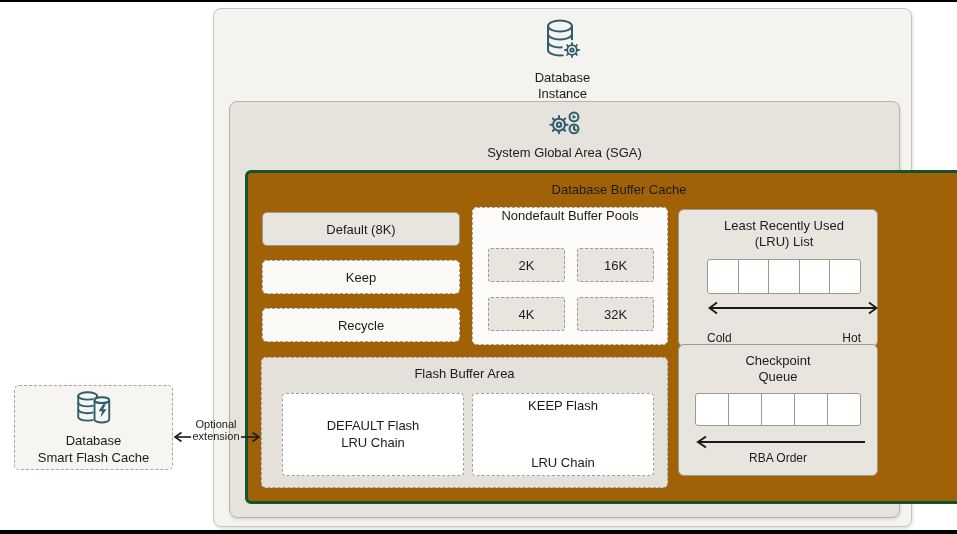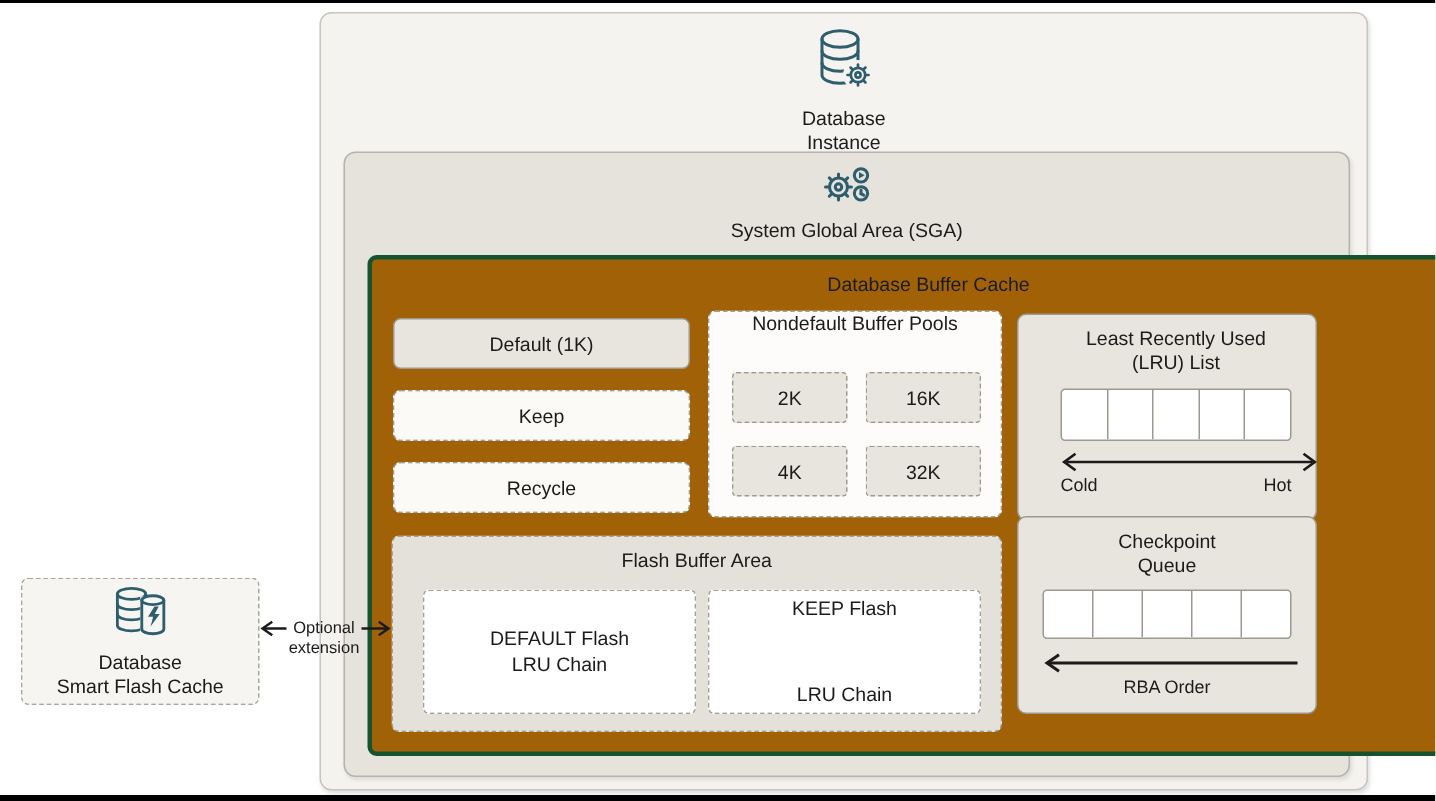--- a/index.html
+++ b/index.html
@@ -60,21 +60,21 @@
     padding:8px 16px 0; }
   #lru { left:430px; top:36px; width:200px; height:138px;padding-left:28px; }
   #checkpoint { left:430px; top:171px; width:200px; height:132px; }
 
   .cellrow { display:flex; background:#fff; border:1px solid #9d9990; border-radius:3px; overflow:hidden; }
   .cellrow > div { flex:1; }
   .cellrow > div + div { border-left:1px solid #9d9990; }
   #lru .cellrow { height:35px; margin-top:8px; }
   #checkpoint .cellrow { height:33px; margin-top:7px; }
   .arrowline { display:block; margin:7px auto 0; }
-  .endlabels { display:flex; justify-content:space-between; font-size:12px; margin-top:1px; }
+  .endlabels { display:flex; justify-content:space-between; font-size:12px; margin-top:16px; }
   .center-label { text-align:center; font-size:12px; margin-top:2px; }
 
   #flash-area { left:13px; top:184px; width:407px; height:131px;
     background:#e4e1da; border:1px dashed #a49f96; border-radius:5px; padding-top:8px; }
   .chain {
     position:absolute; top:35px; width:182px; height:83px;
     background:#ffffff; border:1px dashed #a49f96; border-radius:4px;
     display:flex; flex-direction:column; align-items:center; justify-content:center;
     font-size:13px; line-height:1.3; text-align:center;
   }
@@ -83,21 +83,21 @@
 
   #flash-cache {
     left:14px; top:385px; width:159px; height:85px;
     background:#f6f5f1; border:1px dashed #a9a59c; border-radius:5px;
     display:flex; flex-direction:column; align-items:center; justify-content:center;
   }
   #flash-cache .lbl { font-size:13px; line-height:1.25; text-align:center; margin-top:2px; }
 
   #connector {
     position:absolute; left:172px; top:413px; width:90px; height:30px;
-    display:flex; align-items:flex-start; justify-content:center;
+    display:flex; align-items:flex-end; justify-content:center;
   }
   #connector .lbl { font-size:11px; line-height:1.15; text-align:center; white-space:nowrap; }
   .arr { color:#1b1b1b; flex:none; }
 </style>
 </head>
 <body>
 
 <div class="stage">
   <div class="edge top"></div>
   <div class="edge bottom"></div>
@@ -160,21 +160,21 @@
             <path d="M21.4 4.7 l3.1 1.8 -3.1 1.8 z" fill="currentColor"></path>
           </svg>
         </span>
         <div class="lbl">System Global Area (SGA)</div>
       </div>
 
       <div class="box" id="panel">
         <div class="panel-title">Database Buffer Cache</div>
 
         <div class="pool solid" style="top:39px">
-          <span>Default (1K)</span>
+          <span>Default (8K)</span>
         </div>
         <div class="pool dashed" style="top:87px">
           <span>Keep</span>
         </div>
         <div class="pool dashed" style="top:135px">
           <span>Recycle</span>
         </div>
 
         <div class="subpanel" id="nondefault">
           <div class="sp-title">Nondefault Buffer Pools</div>

